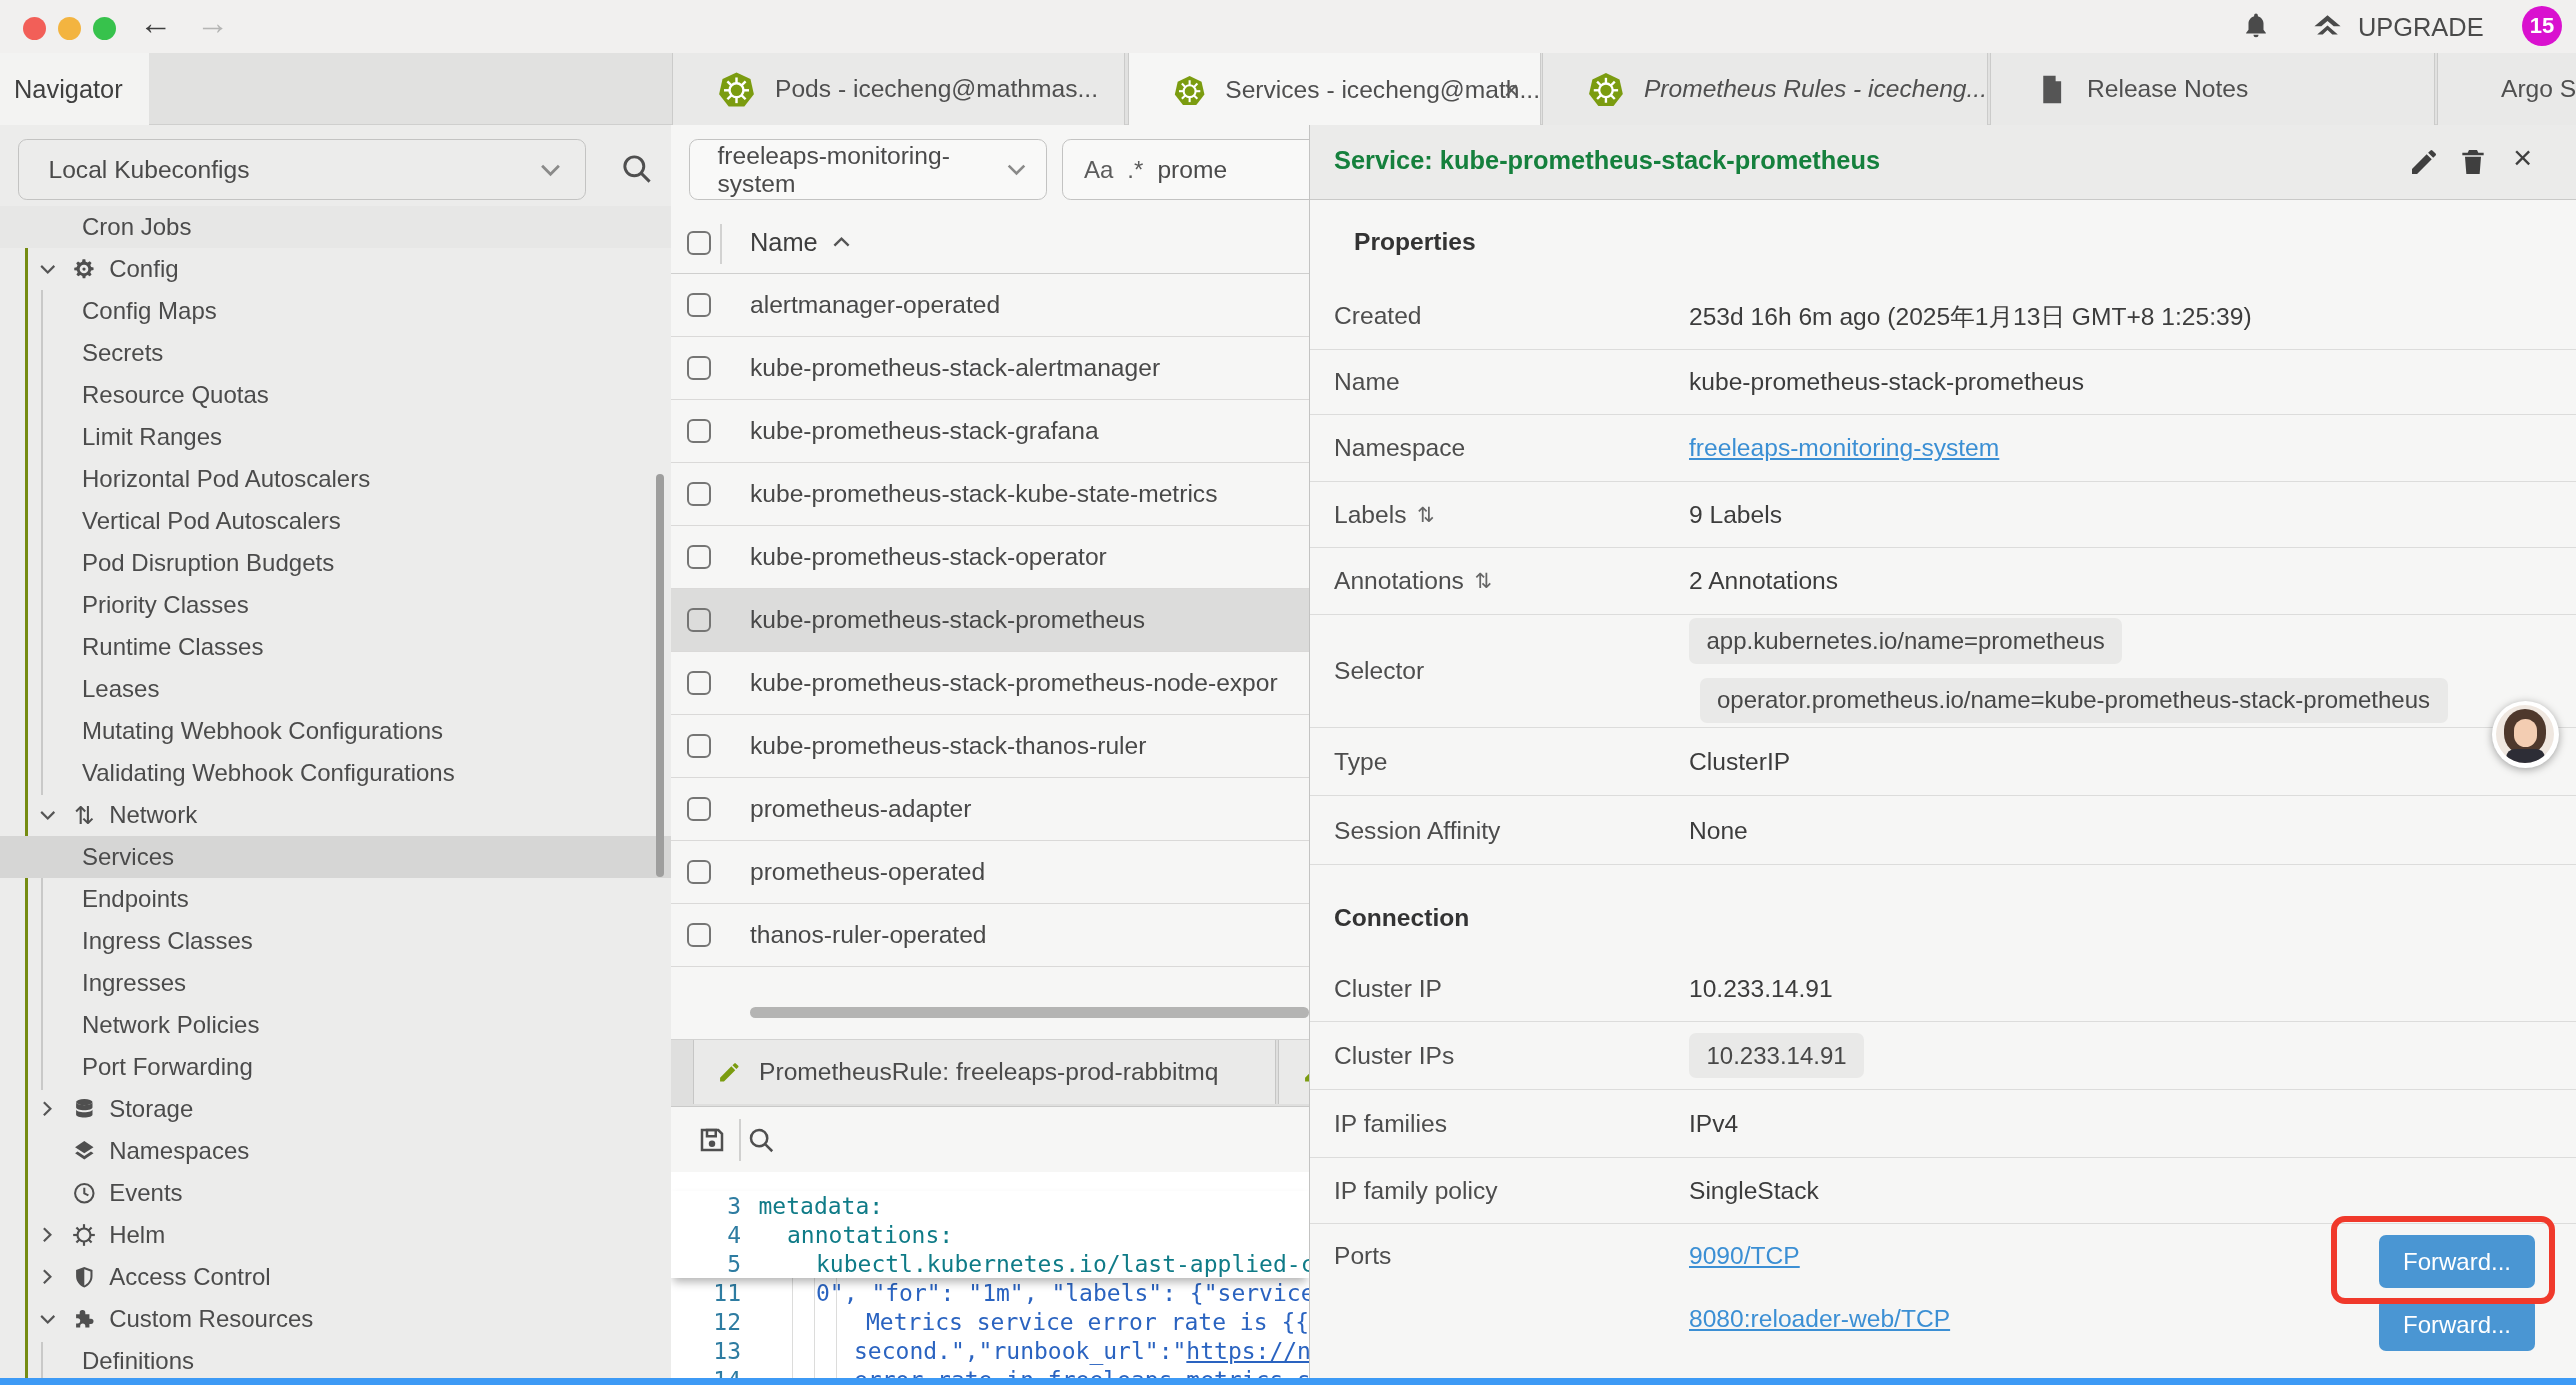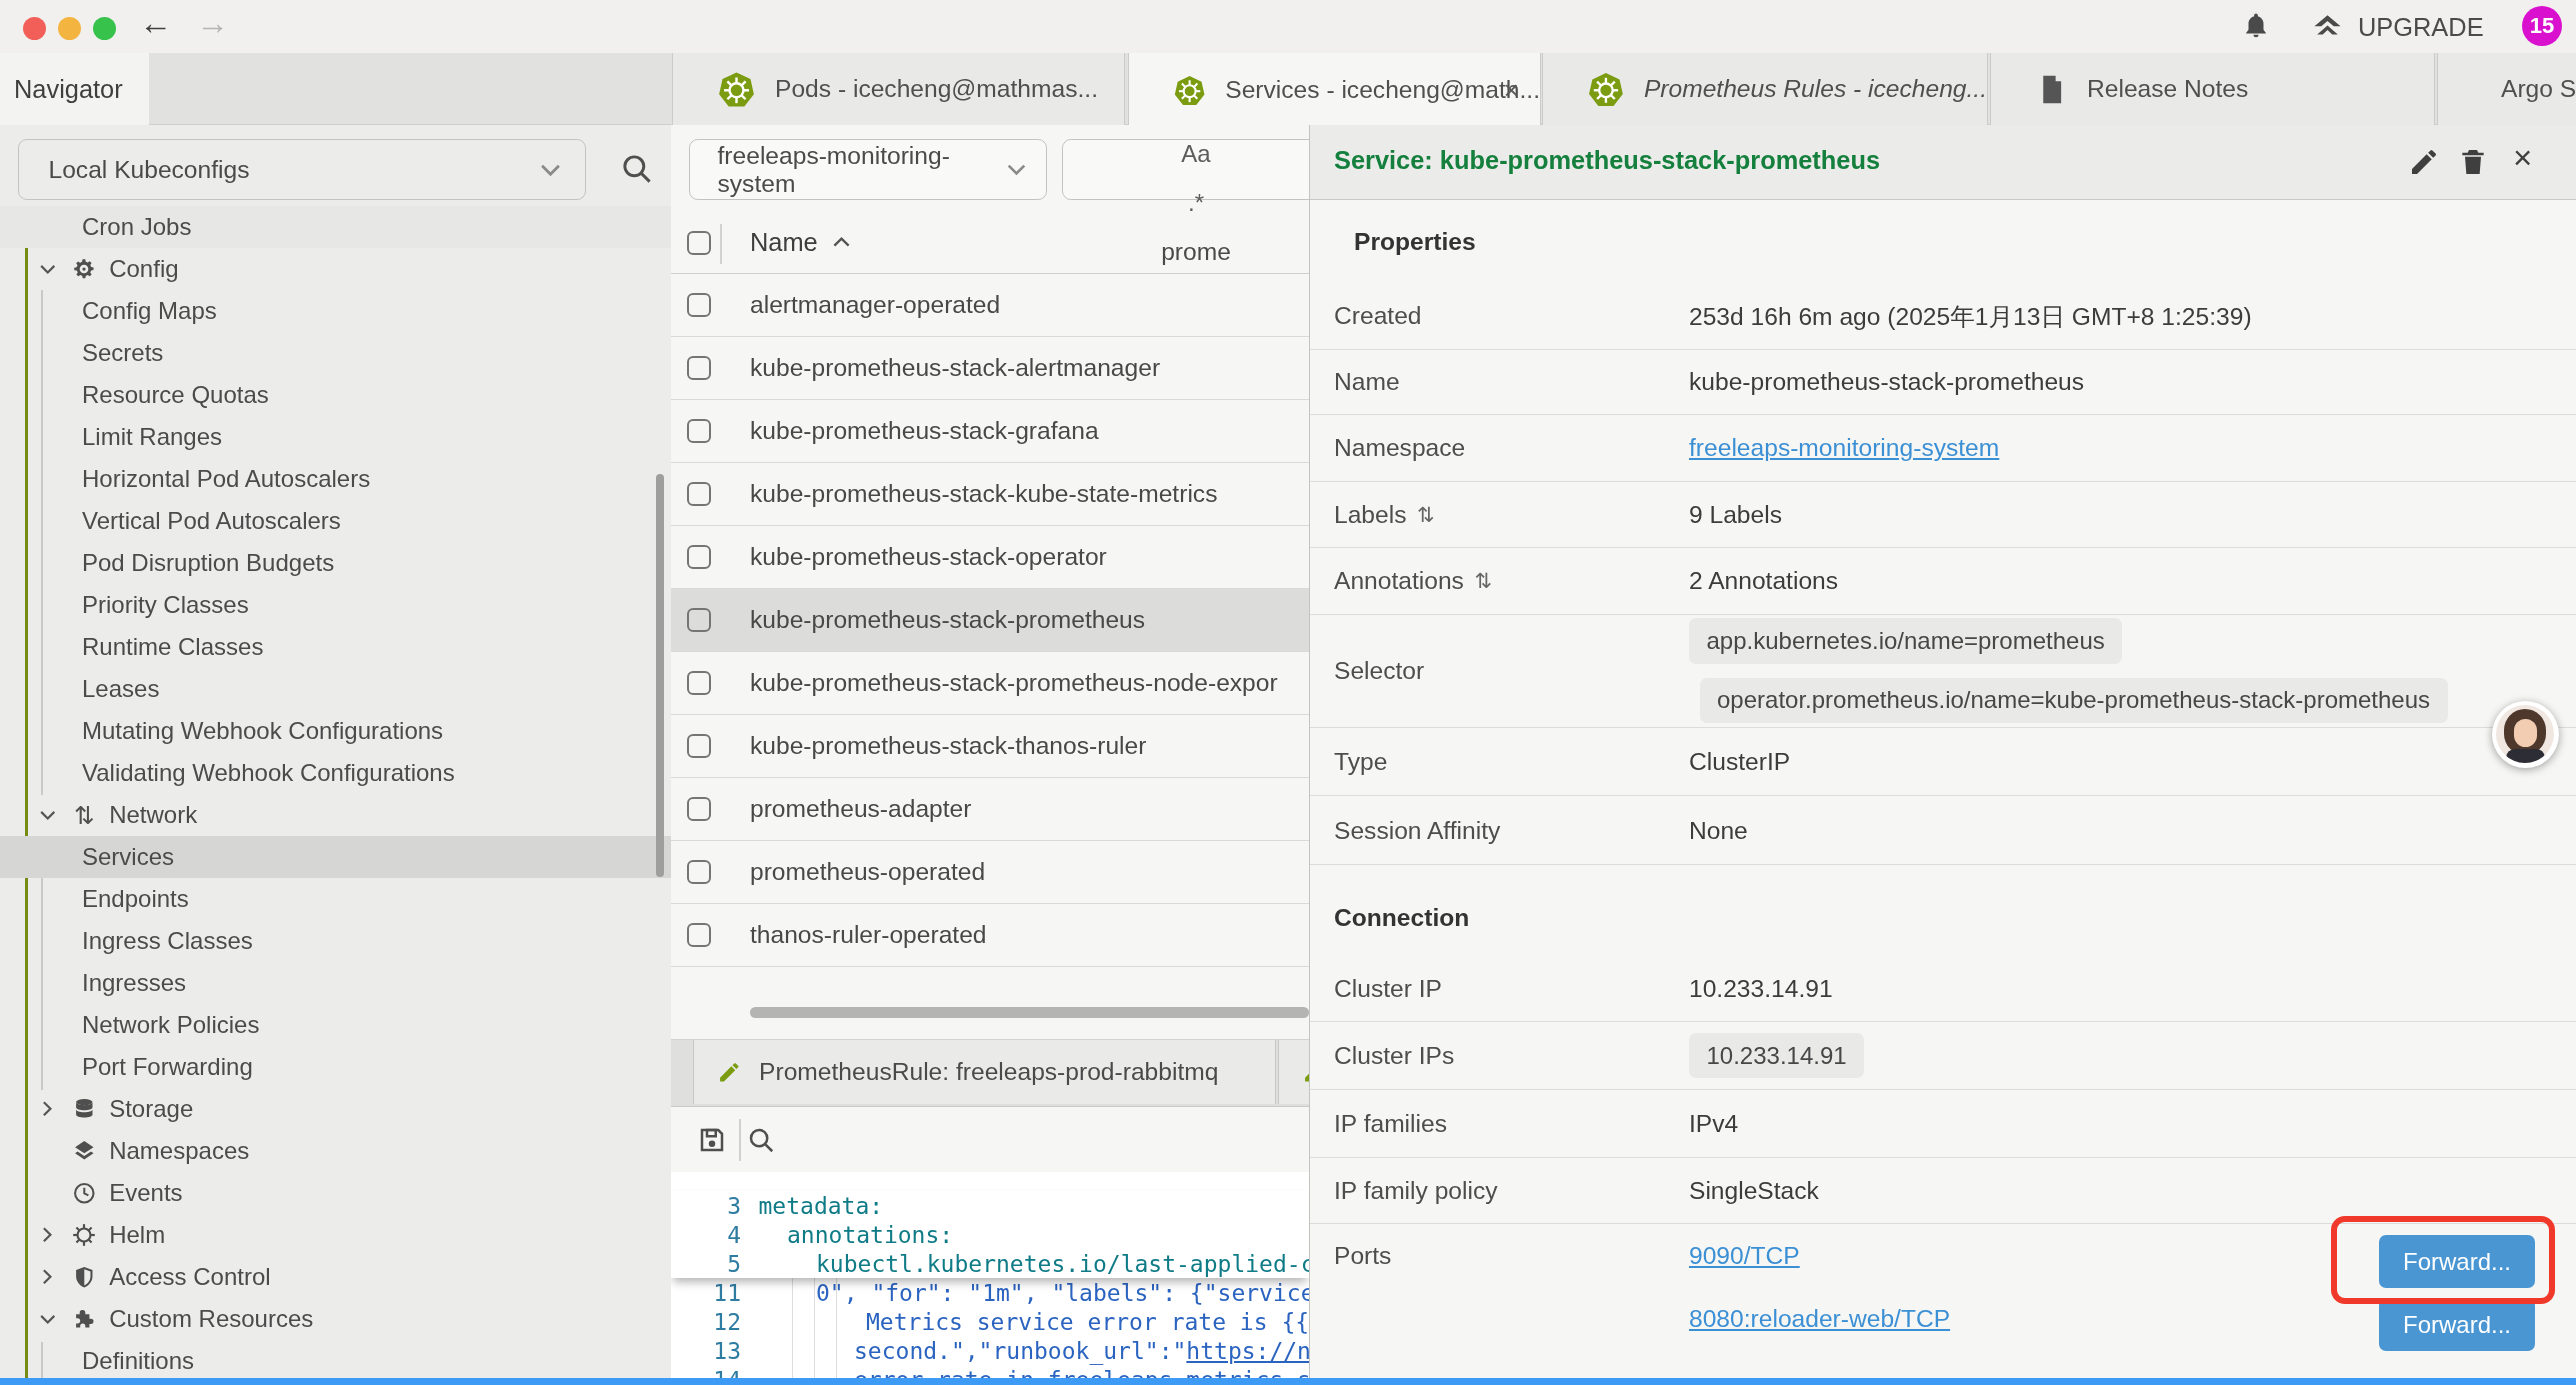--- a/index.html
+++ b/index.html
@@ -46,21 +46,21 @@
   .ti.sel { background:#d6d6d5; }
   .ti.hover { background:#e7e7e6; }
   .guide-olive { position:absolute; left:25.4px; top:81px; height:1173px; width:2.6px; background:#758c12; }
   .guide { position:absolute; left:41px; width:1.8px; background:#c9c9c8; }
   .sb-scroll { position:absolute; left:656px; top:349px; width:8px; height:403px; background:#9e9e9d; border-radius:4.4px; }
 
   
   .pill { position:absolute; top:14px; height:61px; border:1.8px solid #c3c3c2; border-radius:8.8px; display:flex; align-items:center; font-size:24.6px; color:#4a4a4a; background:#f9f9f8; }
   .ns-pill { left:17.5px; width:358px; padding:0 19px 0 28px; }
   .ns-pill .chev { margin-left:auto; }
-  .search-pill { left:391px; width:263px; padding:0 16px 0 21px; gap:21px;flex-direction:column; }
+  .search-pill { left:391px; width:263px; padding:0 16px 0 21px; gap:14px; }
   .tok { color:#5c5c5c; font-size:24px; }
   .thead { position:absolute; left:0; top:90px; width:638px; height:59px; border-bottom:1.8px solid #cfcfce; }
   .cb { width:24px; height:24px; border:2.2px solid #757574; border-radius:6.1px; flex:0 0 24px; }
   .thead .cb { position:absolute; left:16px; top:16px; }
   .thead .vdiv { position:absolute; left:49px; top:8.8px; width:1.8px; height:40px; background:#d2d2d1; }
   .thead .hname { position:absolute; left:79px; top:13px; font-size:25.4px; color:#3e3e3e; display:flex; gap:14px; align-items:center; }
   .trows { position:absolute; left:0; top:149px; width:638px; }
   .trow { height:63px; display:flex; align-items:center; padding-left:16px; gap:39px; border-bottom:1.8px solid #dad9d8; font-size:24.6px; color:#484848; white-space:nowrap; }
   .trow.sel { background:#dcdcdb; }
   .hscroll { position:absolute; left:79px; top:882px; width:559px; height:10.5px; background:#b4b4b3; border-radius:5.3px; }

